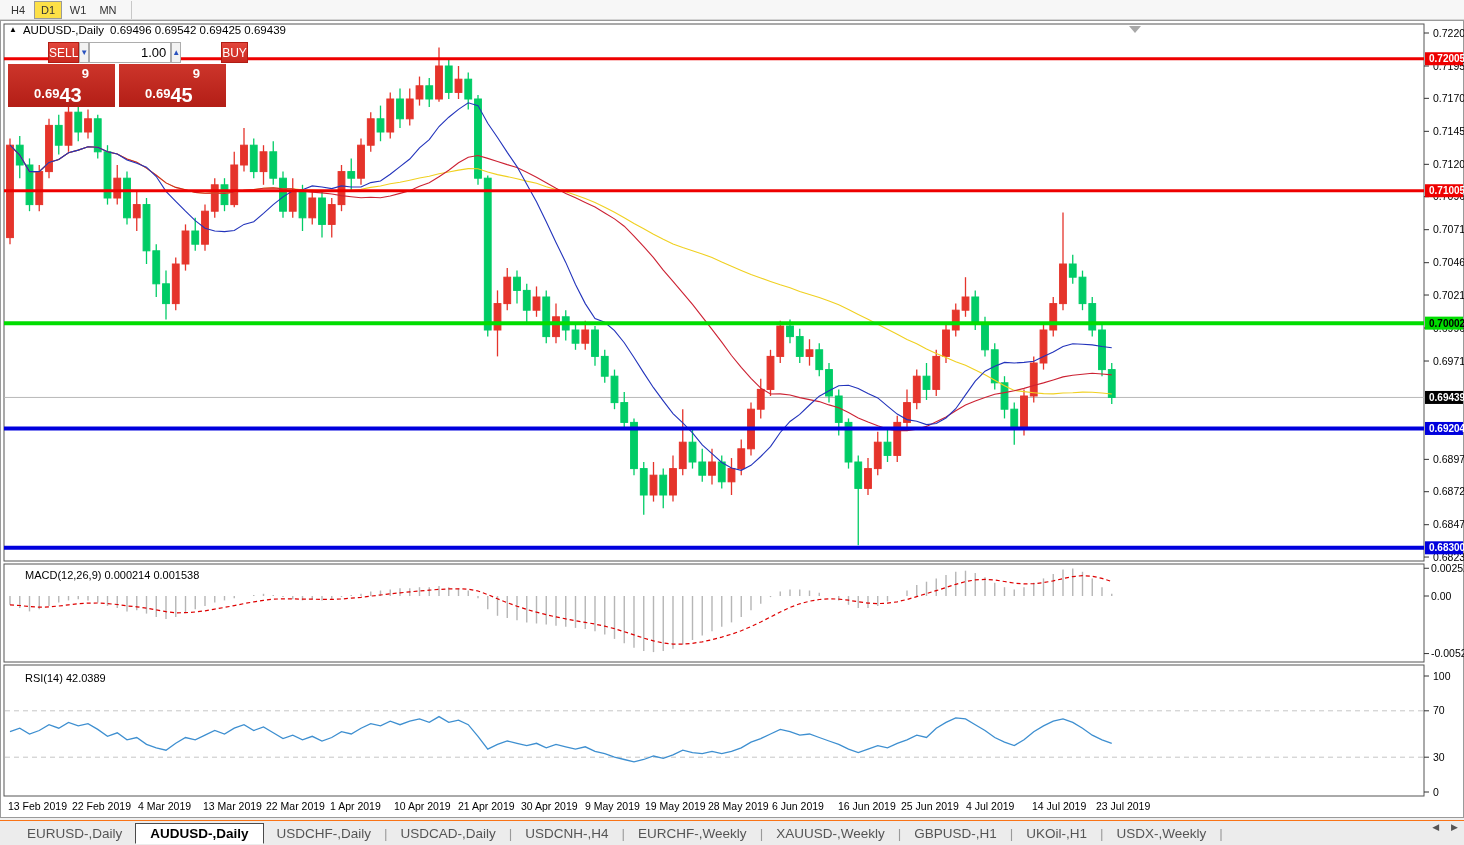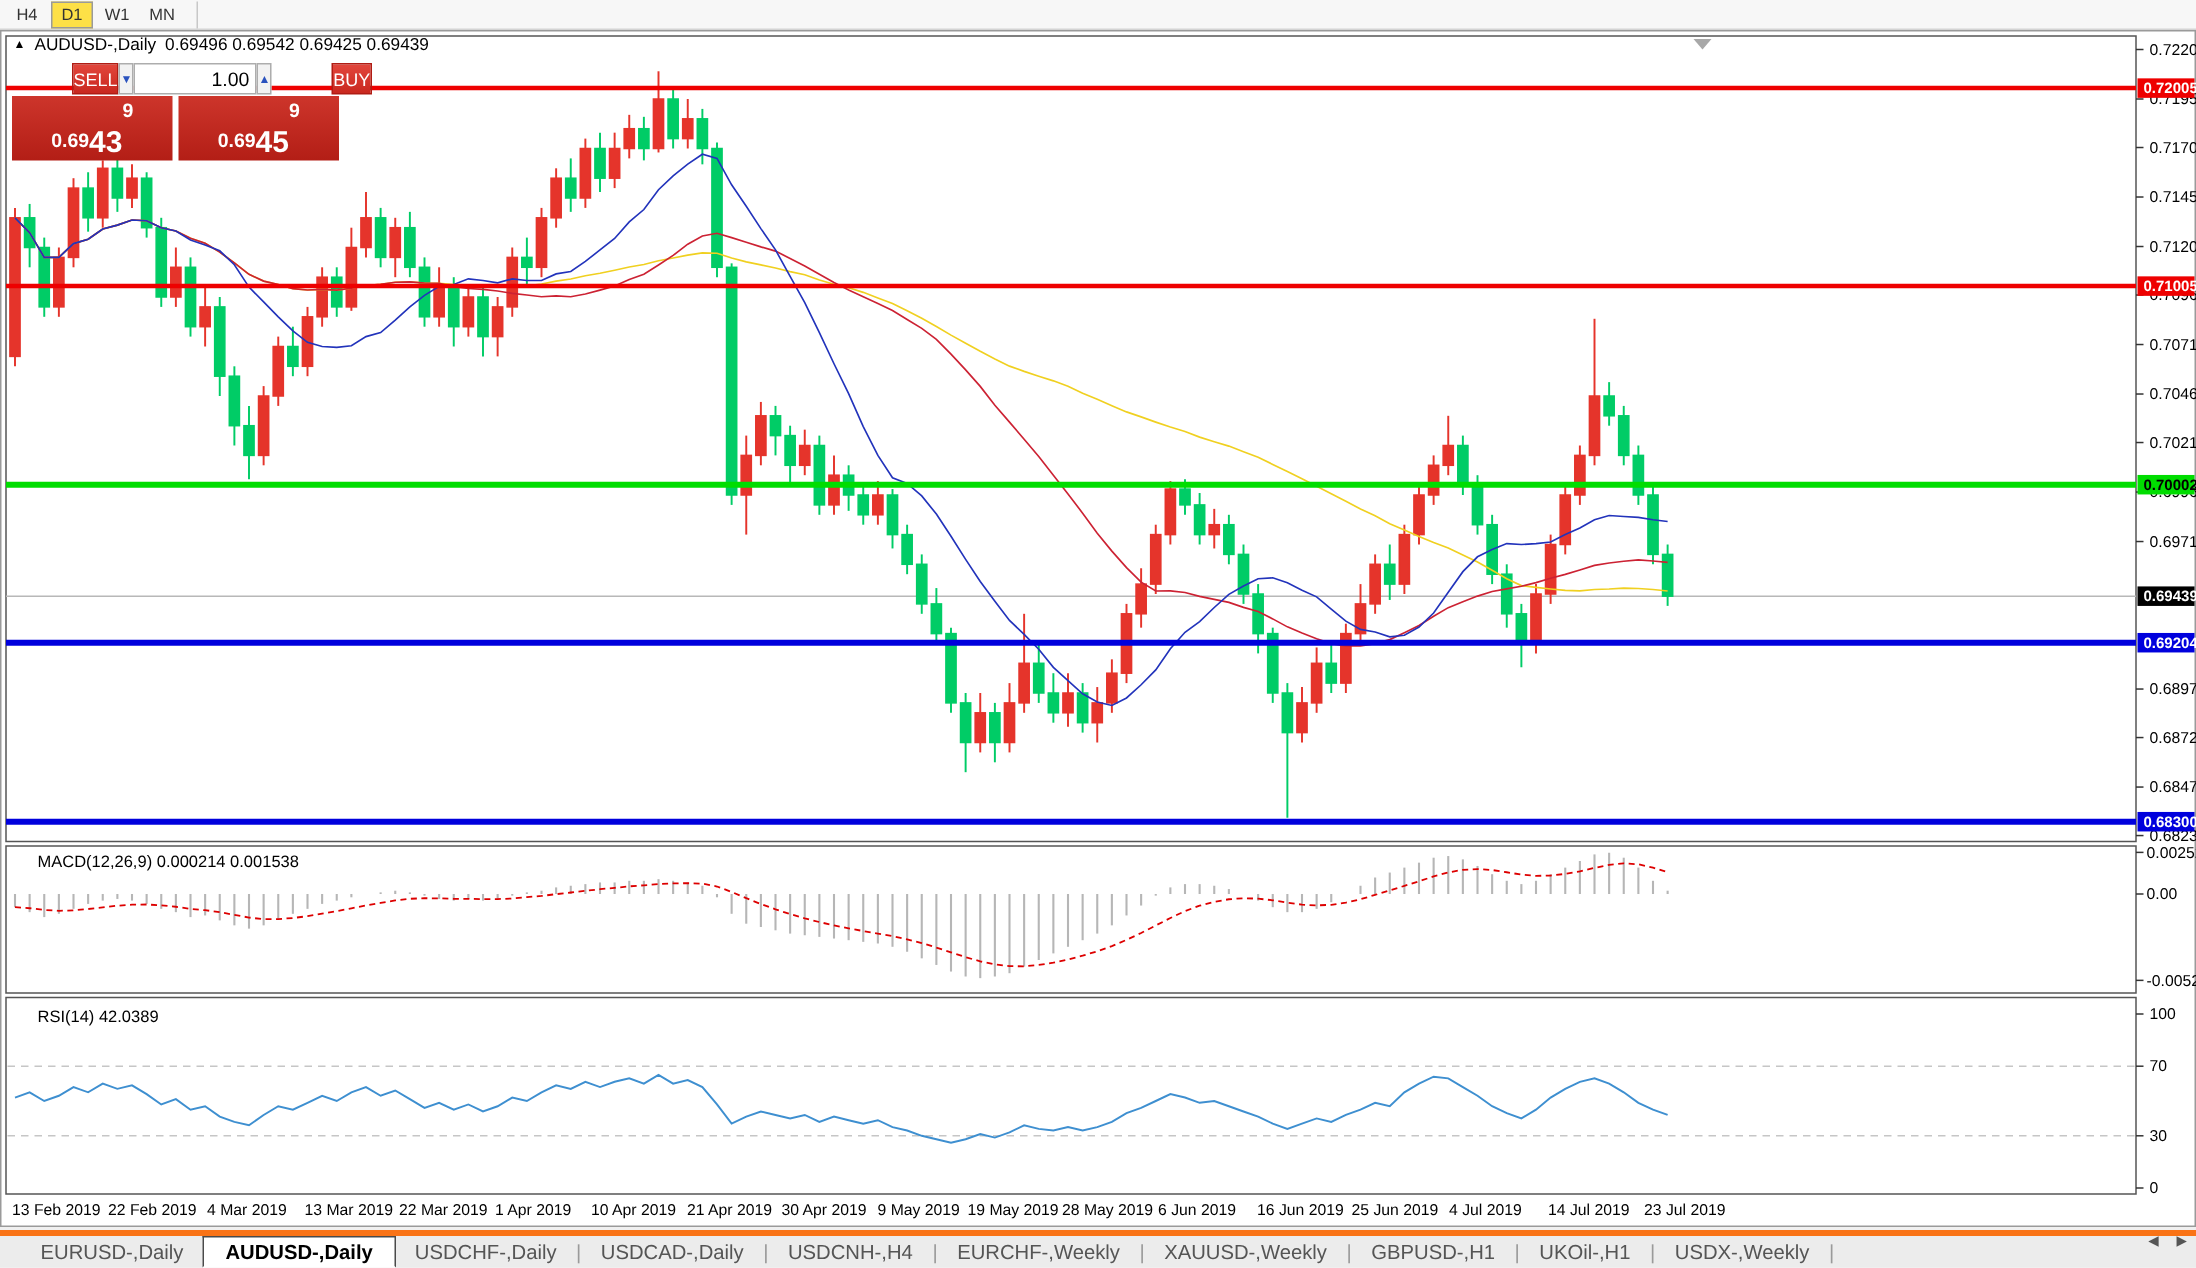--- a/index.html
+++ b/index.html
@@ -30,21 +30,21 @@
     display:flex;align-items:flex-end;justify-content:center;padding-bottom:3px;box-sizing:border-box;}
   .tp-price .pfx{font-size:13px;font-weight:bold;margin-bottom:3px;}
   .tp-price .big{font-size:20px;font-weight:bold;line-height:0.85;}
   .tp-price .sup{font-size:13px;font-weight:bold;align-self:flex-start;margin-top:2px;}
   
   .pane-label{position:absolute;left:25px;font-size:11px;color:#000;}
   #macd-label{top:569px;}
   #rsi-label{top:672px;}
   
   #tabbar{position:absolute;left:0;top:820px;width:1464px;height:25px;background:#ececec;
-    border-top:4px solid #f97316;display:flex;align-items:center;padding-left:14px;box-sizing:border-box;font-size:13.5px;color:#555;}
+    border-top:1px solid #f97316;display:flex;align-items:center;padding-left:14px;box-sizing:border-box;font-size:13.5px;color:#555;}
   .tab{padding:2px 13px;cursor:default;white-space:nowrap;}
   .tab.active{background:#fff;border:1px solid #4a4a4a;border-bottom:1px solid #fff;color:#000;font-weight:bold;padding:2px 14px;}
   .tab-sep{color:#9a9a9a;}
   #tab-scroll{position:absolute;right:6px;top:822px;display:flex;gap:12px;font-size:9px;color:#555;}
 </style>
 </head>
 <body>
 
 <div id="toolbar">
     <div class="tf-btn">H4</div>

